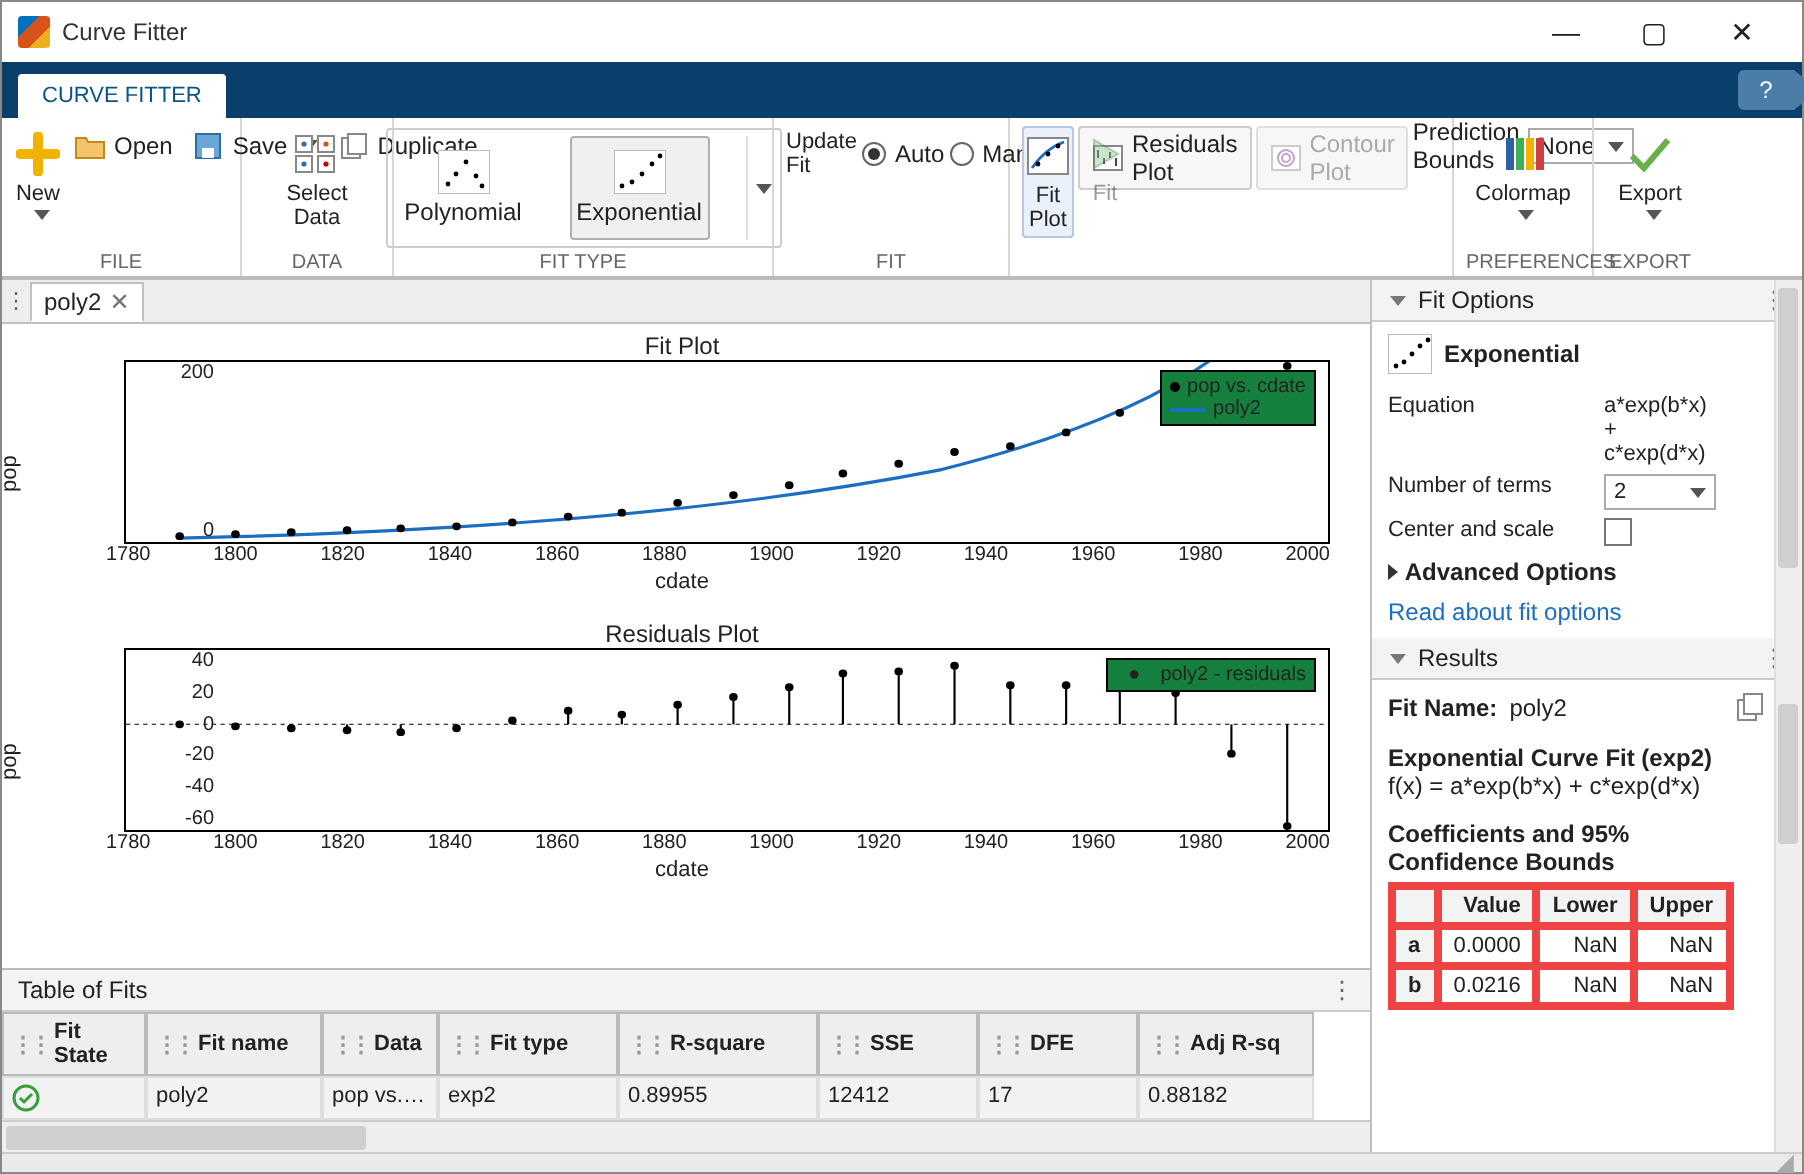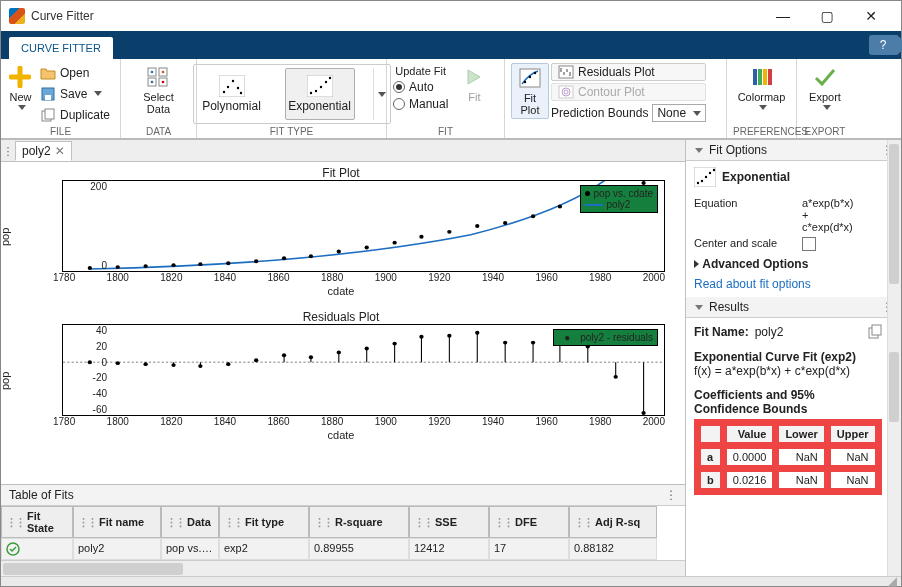--- a/index.html
+++ b/index.html
@@ -14,21 +14,21 @@
   .ts-tab { background:#fff; color:#0a548a; font-size:11px; padding:5px 12px 5px; border-top-left-radius:2px; border-top-right-radius:2px; margin-top:4px; font-weight:400;}
   .ts-help { position:absolute; right:4px; top:4px; width:28px; height:20px; background:#4c7da8; border-radius:3px 0 0 3px; display:flex; align-items:center; justify-content:center; color:#fff;}
   .ts-help::before { content:""; position:absolute; right:-12px; top:0; border-top:10px solid transparent; border-bottom:10px solid transparent; border-left:12px solid #4c7da8;}
   .ribbon { height: 80px; background:#fff; border-bottom:1px solid #b9b9b9; display:flex; }
   .rgroup { border-right:1px solid #d6d6d6; display:flex; flex-direction:column; padding:4px 6px 1px; }
   .rgroup-body { display:flex; gap:2px; flex:1; align-items:flex-start;}
   .rgroup-label { text-align:center; font-size:10px; color:#666; padding-top:1px;}
   .big-btn { width:42px; display:flex; flex-direction:column; align-items:center; justify-content:flex-start; padding:2px 0; gap:2px;}
   .big-btn .icon { width:24px; height:24px; display:flex; align-items:center; justify-content:center;}
   .big-btn span { font-size:11px; color:#222; line-height:12px; text-align:center;}
-  .stack { display:flex; flex-direction:column; gap:2px;text-align:center; }
+  .stack { display:flex; flex-direction:row; gap:2px; }
   .stack-item { display:flex; align-items:center; gap:4px; height:19px; padding:0 4px;}
   .stack-item .si { width:16px; height:16px; display:inline-flex; align-items:center; justify-content:center;}
   .fit-type-btn { width:70px; height:52px; border:1px solid transparent; display:flex; flex-direction:column; align-items:center; justify-content:center; gap:2px; border-radius:2px;}
   .fit-type-btn.selected { background:#f0f0f0; border-color:#b0b0b0;}
   .fit-type-box { border:1px solid #ccc; padding:3px; display:flex; gap:18px; border-radius:2px;}
   .radio-row { display:flex; align-items:center; gap:4px;}
   .radio { width:12px; height:12px; border:1px solid #666; border-radius:50%; display:inline-flex; align-items:center; justify-content:center;}
   .radio.checked::after { content:""; width:6px; height:6px; background:#333; border-radius:50%;}
   .vis-row { display:flex; align-items:center; gap:4px; height:20px;}
   .vis-btn { border:1px solid #ccc; background:#f7f7f7; padding:1px 6px; display:flex; align-items:center; gap:4px; border-radius:2px;}
@@ -58,21 +58,21 @@
   .scroll-h { height:16px; background:#eee; border-top:1px solid #ccc; position:relative;}
   .scroll-h .thumb { position:absolute; left:2px; top:2px; height:12px; width:180px; background:#cfcfcf; border-radius:2px;}
   .right-pane { width:216px; display:flex; flex-direction:column; border-left:1px solid #c0c0c0; position:relative;}
   .rp-scroll { position:absolute; right:0; top:0; bottom:0; width:14px; background:#eee; border-left:1px solid #ddd;}
   .rp-scroll .thumb { position:absolute; right:2px; width:10px; background:#cfcfcf; border-radius:2px;}
   .section { padding:6px 18px 6px 8px;}
   .kv { display:flex; gap:8px; margin-bottom:4px; font-size:11px;}
   .kv .k { width:100px;}
   .link { color:#1b6ec2; text-decoration:none;}
   .coef-table { border-collapse:collapse; font-size:11px;}
-  .coef-table th,.coef-table td { border:7px solid #ef4444; padding:2px 6px; text-align:right;margin-top:24px;}
+  .coef-table th,.coef-table td { border:4px solid #ef4444; padding:2px 6px; text-align:right;margin-top:24px;}
   .coef-table th { background:#f3f3f3;}
   .coef-table td.rh { background:#f3f3f3; font-weight:bold; text-align:left;}
   .arrow-down { display:inline-block; width:0;height:0;border-left:4px solid transparent;border-right:4px solid transparent;border-top:5px solid #555; vertical-align:middle; margin-left:3px;}
   .tri-r { display:inline-block; width:0;height:0;border-top:4px solid transparent;border-bottom:4px solid transparent;border-left:5px solid #333;}
   .dots-v { display:inline-block; line-height:4px; letter-spacing:0; font-size:11px;}
   .pane-header .dots { margin-left:auto; color:#666;}
   svg { display:block; }
   .vdiv { width:1px; background:#d6d6d6; margin:2px 3px;}
 </style>
 </head>
@@ -550,20 +550,27 @@
             </span>
           <b>Exponential</b>
         </div>
         <div class="kv" style="margin-top:10px; align-items:flex-start;">
           <div class="k">Equation</div>
           <div style="white-space:pre;">a*exp(b*x)
 +
 c*exp(d*x)</div>
         </div>
         <div class="kv">
+          <div class="k">Number of terms</div>
+          <div class="select-like" style="width:56px; justify-content:space-between;">
+              <span>2</span>
+              <span class="arrow-down"></span>
+            </div>
+        </div>
+        <div class="kv">
           <div class="k">Center and scale</div>
           <div style="width:14px;height:14px;border:1px solid #777;background:#fff;"></div>
         </div>
         <div style="margin-top:6px;"><span class="tri-r"></span> <b>Advanced Options</b></div>
         <div style="margin-top:6px;"><a href="#" class="link">Read about fit options</a></div>
       </div>
 
       <div class="pane-header" style="padding-left:6px;">
         <span class="arrow-down" style="border-top-color:#777; margin-right:6px;"></span>
         <span>Results</span>

